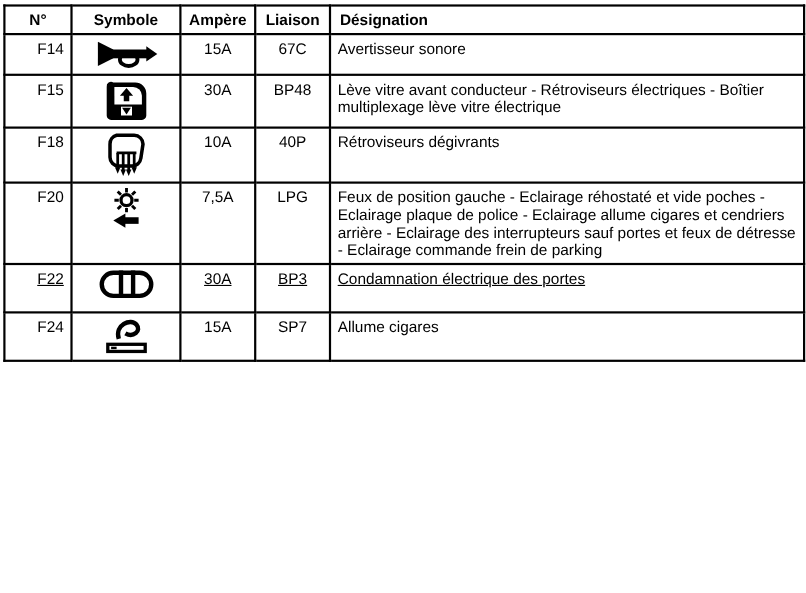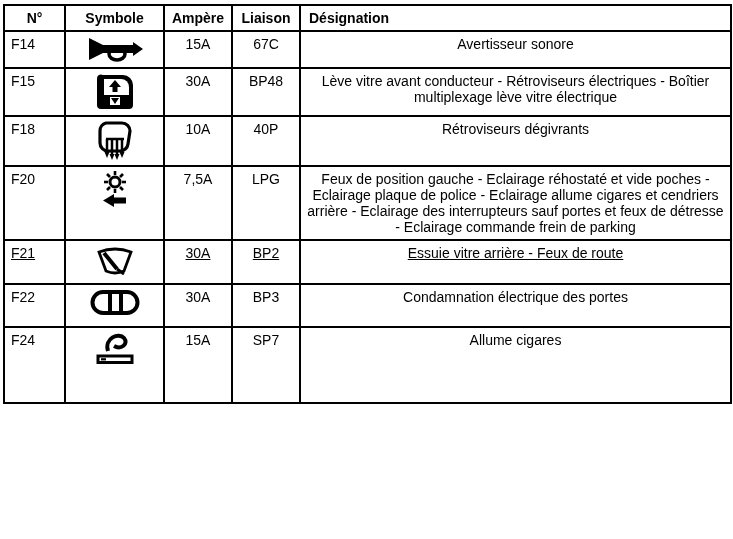--- a/index.html
+++ b/index.html
@@ -42,25 +42,25 @@
   thead th {
     font-weight: bold;
     font-size: 14.5px;
     text-align: center;
     padding-top: 5px;
     padding-bottom: 5px;
     vertical-align: middle;
   }
   thead th.h-designation { text-align: left; padding-left: 8px; }
 
-  td.no-cell      { text-align: left; padding-top: 6px; }
+  td.no-cell      { text-align: right; padding-top: 6px; }
   td.sym-cell     { text-align: center; padding-top: 3px; padding-bottom: 2px; }
   td.amp-cell     { text-align: center; padding-top: 6px; }
   td.lia-cell     { text-align: center; padding-top: 6px; }
-  td.des-cell     { text-align: center; padding: 5px 8px 4px 8px; margin-top: 13px; }
+  td.des-cell     { text-align: left; padding: 5px 8px 4px 8px; margin-top: 13px; }
 
   
   tbody tr:nth-child(1)  { height: 29px; }
   tbody tr:nth-child(2)  { height: 47px; }
   tbody tr:nth-child(3)  { height: 48px; }
   tbody tr:nth-child(4)  { height: 34px; }
   tbody tr:nth-child(5)  { height: 44px; text-decoration: underline; }
   tbody tr:nth-child(6)  { height: 43px; }
   tbody tr:nth-child(7)  { height: 76px; }
   tbody tr:nth-child(8)  { height: 37px; }
@@ -155,31 +155,20 @@
                   <line x1="26" y1="19" x2="23" y2="16"></line>
                 </g>
                 <rect x="15" y="26.5" width="14" height="6" fill="#000"></rect>
                 <polygon points="17,23 6,29.5 17,36" fill="#000"></polygon>
               </svg></span></td>
     <td class="amp-cell">7,5A</td>
     <td class="lia-cell">LPG</td>
     <td class="des-cell">Feux de position gauche - Eclairage réhostaté et vide poches - Eclairage plaque de police - Eclairage allume cigares et cendriers arrière - Eclairage des interrupteurs sauf portes et feux de détresse - Eclairage commande frein de parking</td>
   </tr>
         <tr>
-    <td class="no-cell">F21</td>
-    <td class="sym-cell"><span><svg width="44" height="33" viewBox="0 0 44 33">
-                <path d="M6,7 Q22,1 38,7 L31,26 Q22,30 13,26 Z" fill="none" stroke="#000" stroke-width="2.8"></path>
-                <line x1="11" y1="8" x2="24" y2="24" stroke="#000" stroke-width="4"></line>
-                <line x1="24" y1="24" x2="31" y2="29" stroke="#000" stroke-width="3"></line>
-              </svg></span></td>
-    <td class="amp-cell">30A</td>
-    <td class="lia-cell">BP2</td>
-    <td class="des-cell">Essuie vitre arrière - Feux de route</td>
-  </tr>
-        <tr>
     <td class="no-cell">F22</td>
     <td class="sym-cell"><span><svg width="50" height="27" viewBox="0 0 50 27">
                 <rect x="2.5" y="3" width="45" height="21" rx="10.5" fill="none" stroke="#000" stroke-width="4"></rect>
                 <line x1="20" y1="1" x2="20" y2="26" stroke="#000" stroke-width="4"></line>
                 <line x1="31" y1="1" x2="31" y2="26" stroke="#000" stroke-width="4"></line>
               </svg></span></td>
     <td class="amp-cell">30A</td>
     <td class="lia-cell">BP3</td>
     <td class="des-cell">Condamnation électrique des portes</td>
   </tr>

